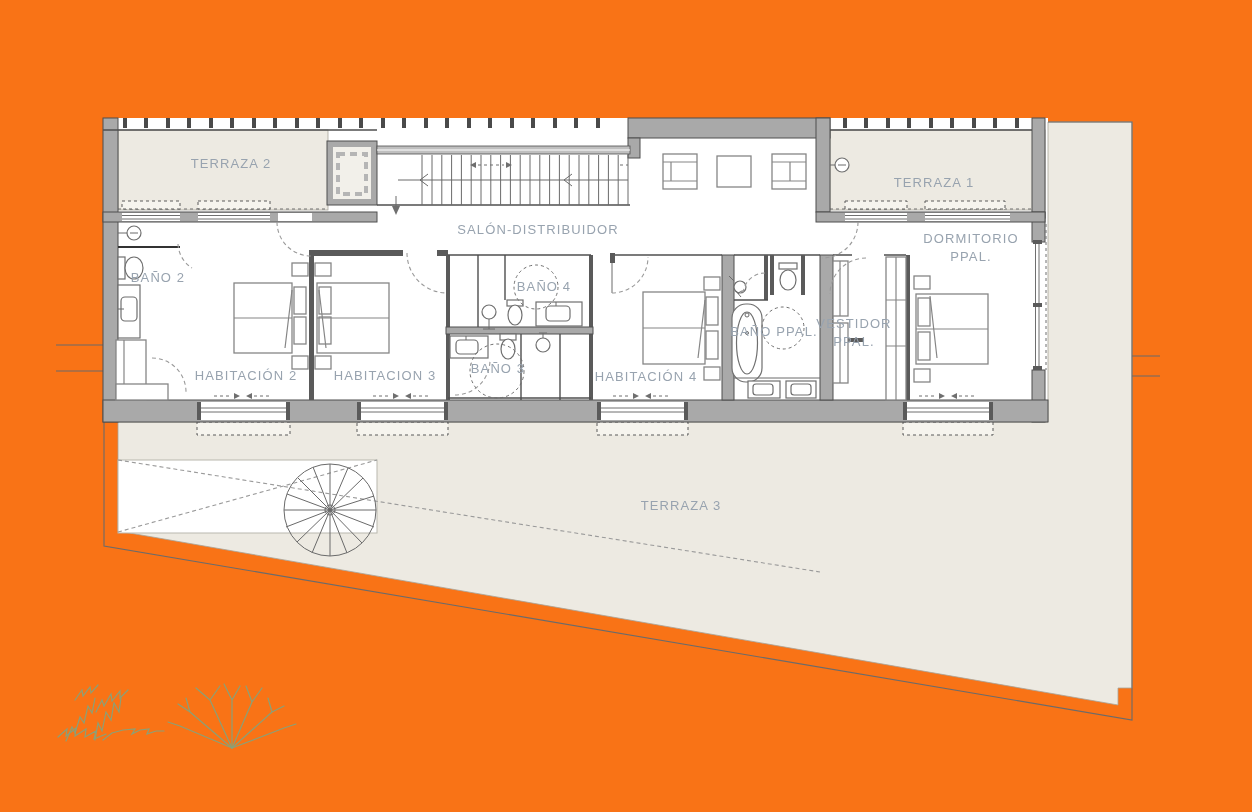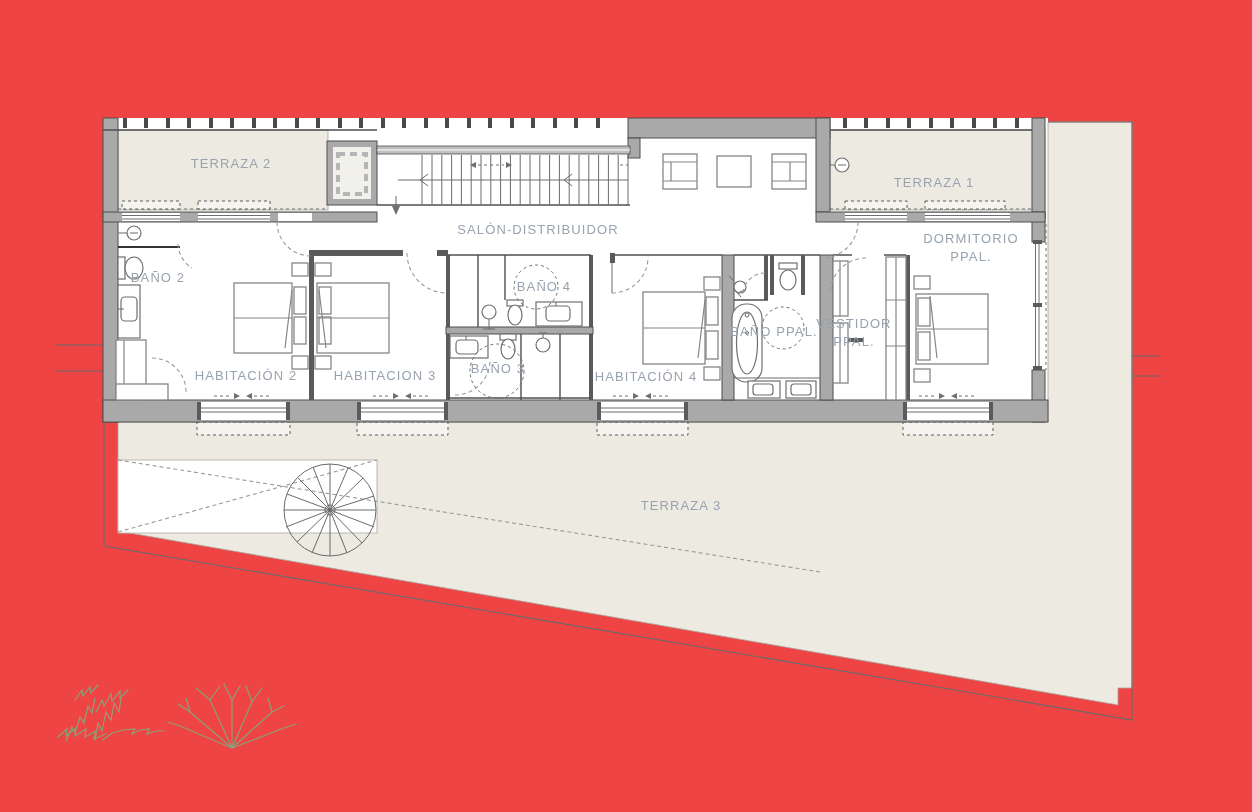--- a/index.html
+++ b/index.html
@@ -1,16 +1,16 @@
 <!DOCTYPE html>
 <html><head>
 <meta charset="utf-8">
 <style>
   html,body{margin:0;padding:0;background:#ffffff;}
-  .canvas{position:relative;width:1252px;height:812px;background:#ef4444;overflow:hidden;
+  .canvas{position:relative;width:1252px;height:812px;background:#f97316;overflow:hidden;
           font-family:"Liberation Sans",sans-serif;}
   svg{display:block}
   
   .terr{fill:#edeae2;stroke:#a7a59b;stroke-width:.8;}
   .sill{fill:#f6f4ee;stroke:#5a5a5a;stroke-width:1;stroke-dasharray:3 3;}
   .wall{fill:#a9a9a9;stroke:#4f4f4f;stroke-width:1;}
   .wallthin{fill:#5a5a5a;stroke:none;}
   .band{fill:#bfbfbf;stroke:#4f4f4f;stroke-width:.8;}
   .ln{stroke:#4f4f4f;fill:none;stroke-width:1.4;}
   .thin{stroke:#6a6a6a;fill:none;stroke-width:1;}

